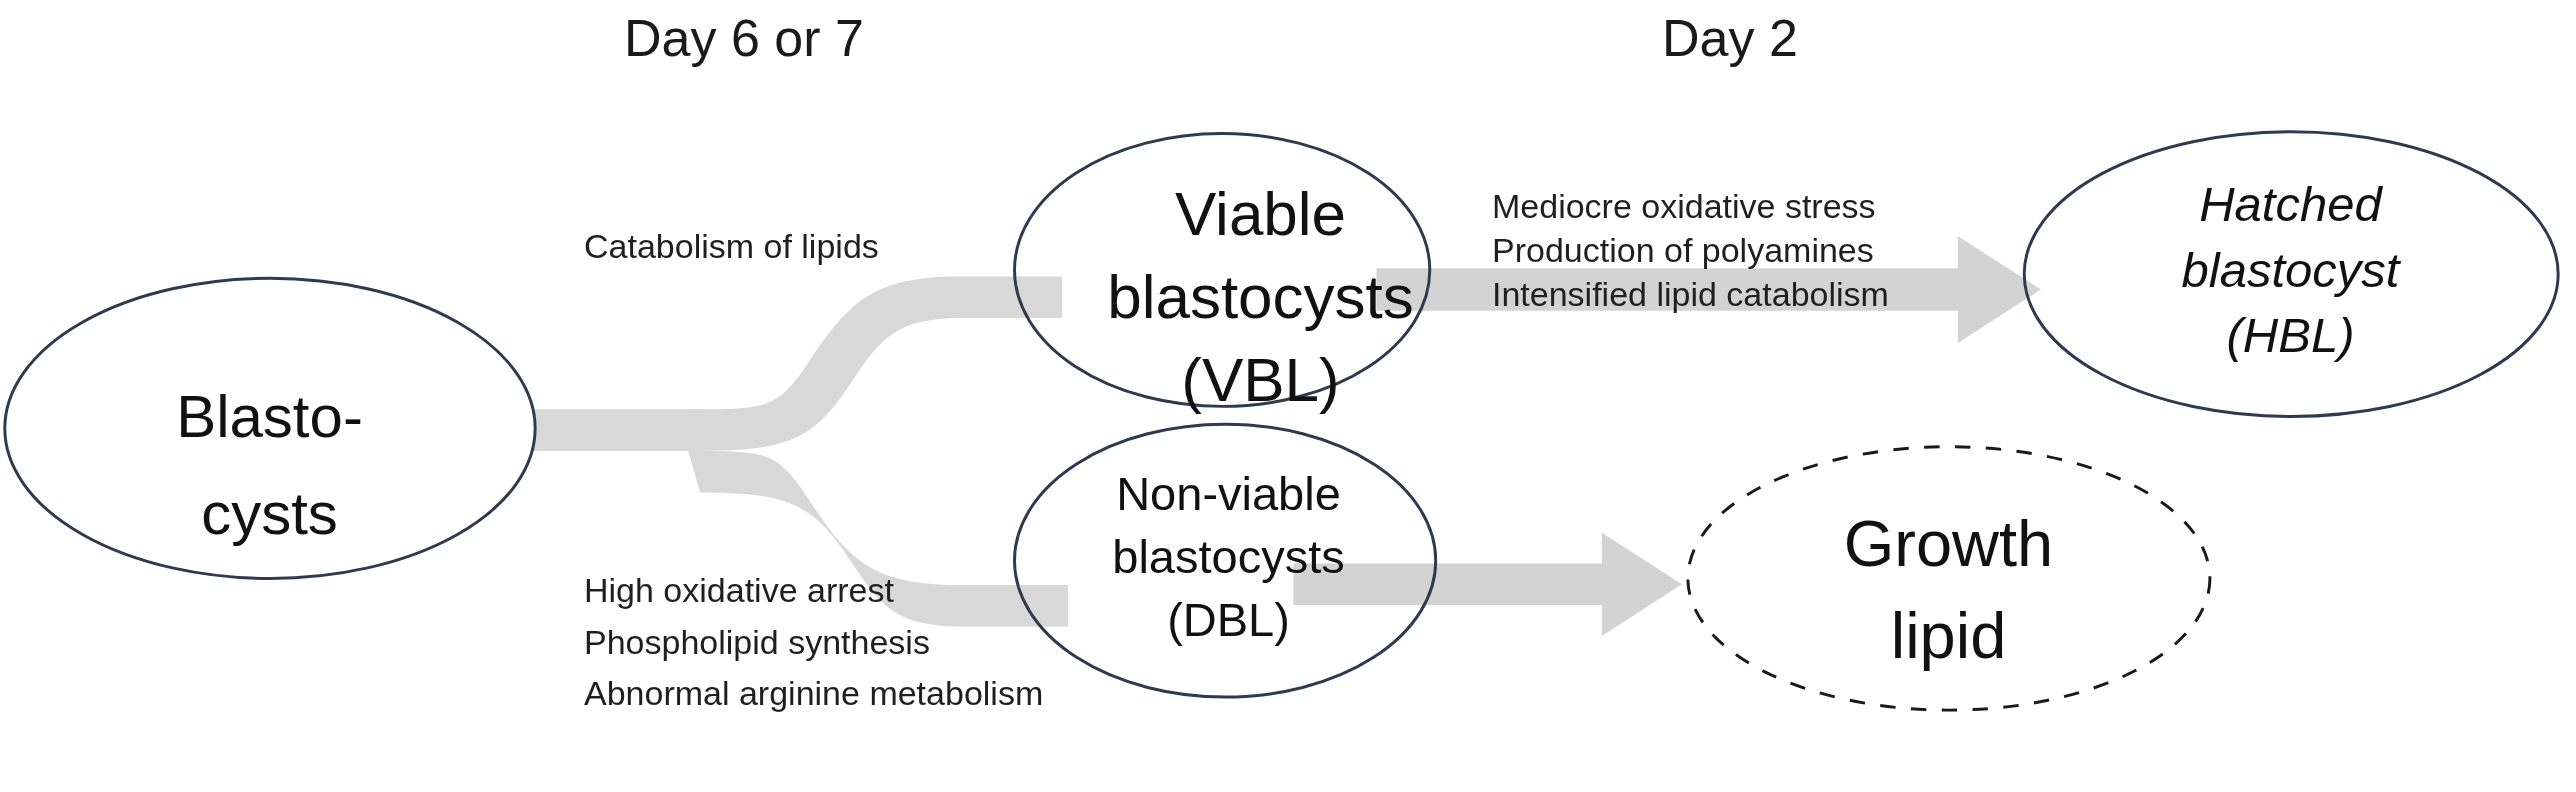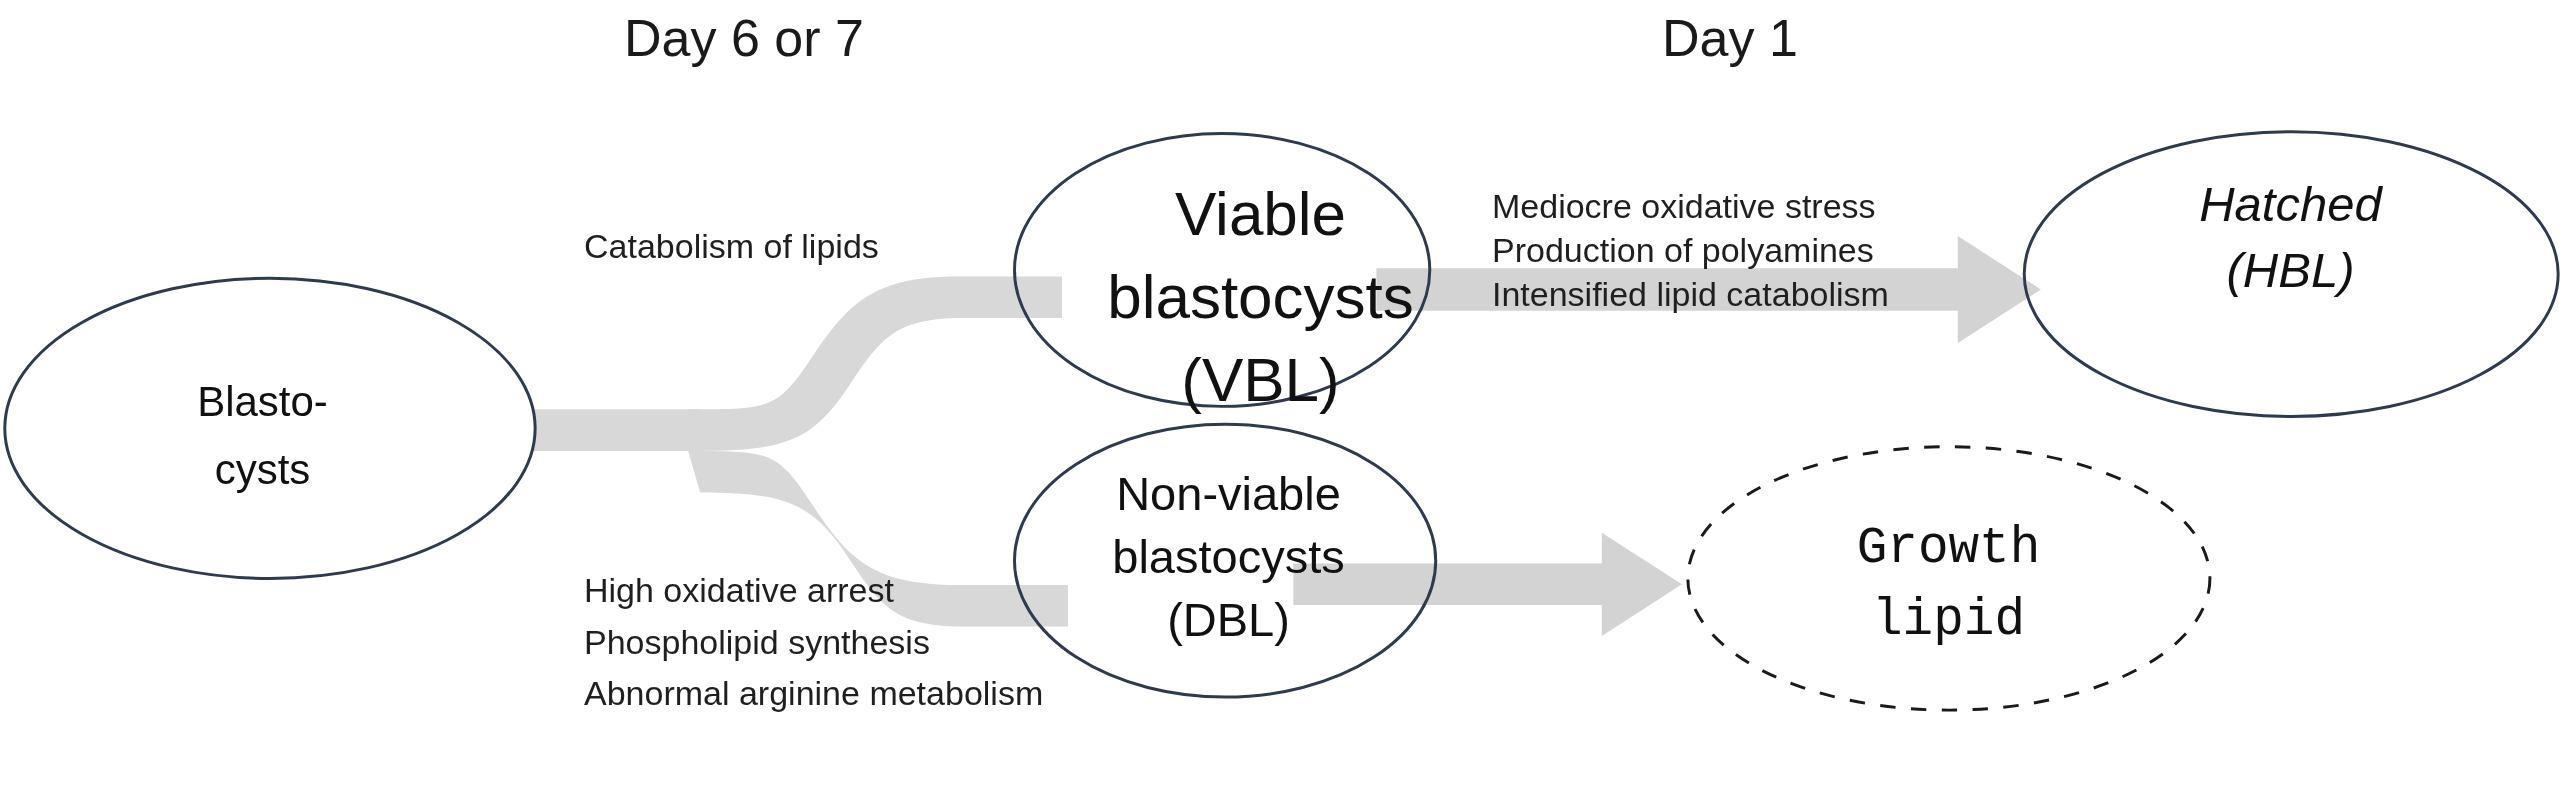--- a/index.html
+++ b/index.html
@@ -47,38 +47,38 @@
   .node-label {
     position: absolute;
     text-align: center;
     font-size: 46px;
     color: #111111;
     line-height: 1.30;
   }
   .node-label > span { display: block; }
 
   #label-blastocysts {
-    left: 46px; top: 368px; width: 433px;
-    font-size: 42px; line-height: 1.62;
+    left: 53px; top: 368px; width: 433px;
+    font-size: 60px; line-height: 1.62;
   }
   #label-vbl {
     left: 1053px; top: 172px; width: 415px;
     font-size: 62px; line-height: 1.34;
   }
   #label-dbl {
     left: 1009px; top: 463px; width: 439px;
     font-size: 47px; line-height: 1.34;
   }
   #label-hbl {
     left: 2065px; top: 172px; width: 451px;
     font-size: 49px; line-height: 1.34; font-style: italic;
   }
   #label-growth-arrest {
-    left: 1741px; top: 513px; width: 415px;
-    font-size: 51px; line-height: 1.42; font-family: Liberation Mono, monospace;
+    left: 1741px; top: 498px; width: 415px;
+    font-size: 65px; line-height: 1.42;
   }
 
   
   .edge-note {
     position: absolute;
     font-size: 34px;
     line-height: 1.30;
     color: #1f1f1f;
     white-space: nowrap;
   }
@@ -148,41 +148,42 @@
 
     <ellipse cx="2065" cy="945" rx="355" ry="230" fill="none" stroke="#2e3a4e" stroke-width="5"></ellipse>
 
     <ellipse cx="3862" cy="462" rx="450" ry="240" fill="none" stroke="#2e3a4e" stroke-width="5"></ellipse>
 
     <ellipse cx="3285" cy="975" rx="440" ry="222" fill="none" stroke="#1a1a1a" stroke-width="5" stroke-dasharray="26 26"></ellipse>
   </svg>
 
   <div class="txt phase-header" id="hdr-day67">Day 6 or 7</div>
 
-  <div class="txt phase-header" id="hdr-day8">Day 1</div>
+  <div class="txt phase-header" id="hdr-day8">Day 2</div>
 
   <div class="node-label" id="label-blastocysts">
     <span>Blasto-</span>
     <span>cysts</span>
   </div>
 
   <div class="node-label" id="label-vbl">
     <span>Viable</span>
     <span>blastocysts</span>
     <span>(VBL)</span>
   </div>
 
   <div class="node-label" id="label-dbl">
     <span>Non-viable</span>
     <span>blastocysts</span>
     <span>(DBL)</span>
   </div>
 
   <div class="node-label" id="label-hbl">
     <span>Hatched</span>
+    <span>blastocyst</span>
     <span>(HBL)</span>
   </div>
 
   <div class="node-label" id="label-growth-arrest">
     <span>Growth</span>
     <span>lipid</span>
   </div>
 
   <div class="edge-note" id="note-catabolism">
     <span>Catabolism of lipids</span>

